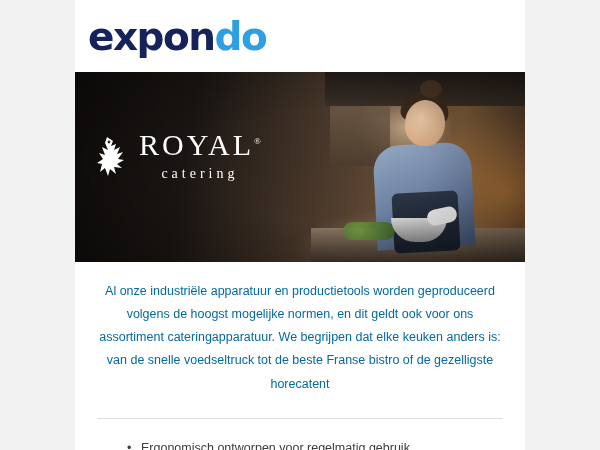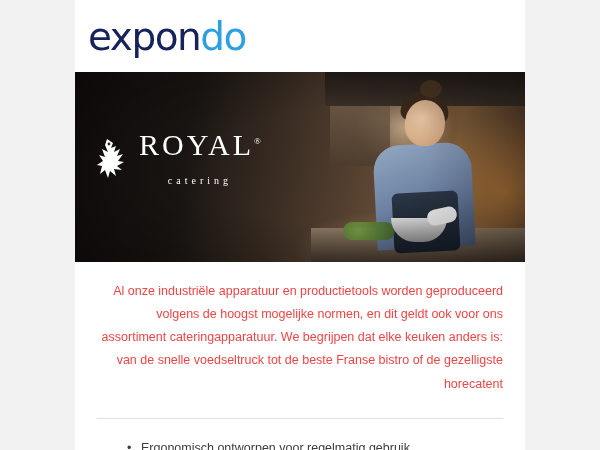--- a/index.html
+++ b/index.html
@@ -29,21 +29,21 @@
   
   .logo-header {
     height: 72px;
     display: flex;
     align-items: center;
     padding-left: 13px;
     box-sizing: border-box;
   }
   .logo {
     font-size: 39px;
-    font-weight: normal;
+    font-weight: bold;
     letter-spacing: -1.5px;
     line-height: 1;
     font-family: "DejaVu Sans", sans-serif;
   }
   .logo .dark { color: #16235a; }
   .logo .blue { color: #2e9fe0; }
 
   
   .hero {
     position: relative;
@@ -165,33 +165,33 @@
     letter-spacing: 3px;
     position: relative;
   }
   .royal-reg {
     font-size: 9px;
     vertical-align: super;
     letter-spacing: 0;
   }
   .royal-sub {
     font-family: "Liberation Serif", serif;
-    font-size: 10px;
+    font-size: 14px;
     letter-spacing: 4px;
     text-align: center;
-    margin-top: 16px;
+    margin-top: 7px;
   }
 
   
   .intro {
     padding: 18px 22px 4px 22px;
     font-size: 12.5px;
     line-height: 1.85;
-    color: #ef4444;
-    text-align: right;
+    color: #0369a1;
+    text-align: center;
   }
   .divider {
     margin: 18px 22px 0 22px;
     border-top: 1px solid #e0e0e0;
   }
   .features {
     margin: 0;
     padding: 16px 22px 10px 52px;
     list-style: none;
     color: #3c3c3c;

